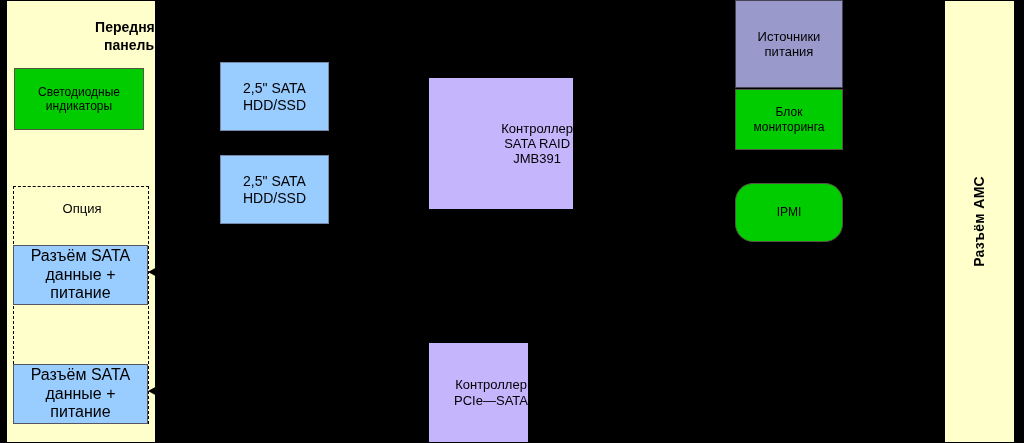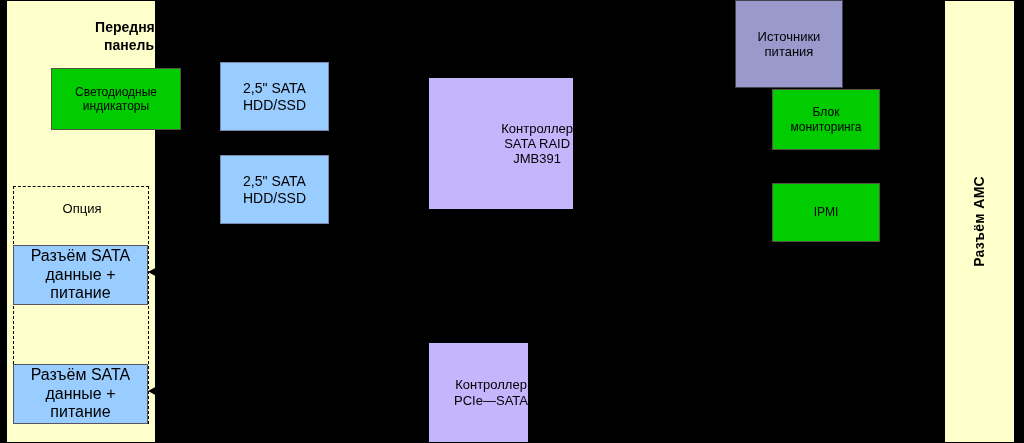--- a/index.html
+++ b/index.html
@@ -93,21 +93,20 @@
     text-align: center;
     font-size: 13px;
     color: #000;
   }
 
   
   .blk-green {
     background: #00cc00;
     border: 1px solid #555544;
     font-size: 12px;
-    margin-left: 37px;
   }
   .blk-blue {
     background: #99ccff;
     border: 1px solid #555566;
     font-size: 16px;
   }
   .blk-blue-lg {
     background: #99ccff;
     border: 1px solid #7788aa;
     font-size: 14px;
@@ -130,21 +129,21 @@
   #sata-conn-2      { left: 13px;  top: 364px; width: 135px; height: 60px; }
 
   #hdd-1            { left: 220px; top: 62px;  width: 109px; height: 69px; }
   #hdd-2            { left: 220px; top: 155px; width: 109px; height: 69px; }
 
   #raid-ctrl        { left: 428px; top: 77px;  width: 146px; height: 133px; }
   #pcie-ctrl        { left: 428px; top: 342px; width: 101px; height: 101px; }
 
   #psu-block        { left: 735px; top: 0px;   width: 108px; height: 88px; }
   #monitor-block    { left: 735px; top: 89px;  width: 108px; height: 61px; }
-  #ipmi-block       { left: 735px; top: 183px; width: 108px; height: 59px; }
+  #ipmi-block       { left: 735px; top: 183px; width: 108px; height: 59px; border-radius: 18px; }
 
   
   .arrow-line {
     position: absolute;
     height: 2px;
     background: #000000;
   }
   .arrow-head {
     position: absolute;
     width: 0;

